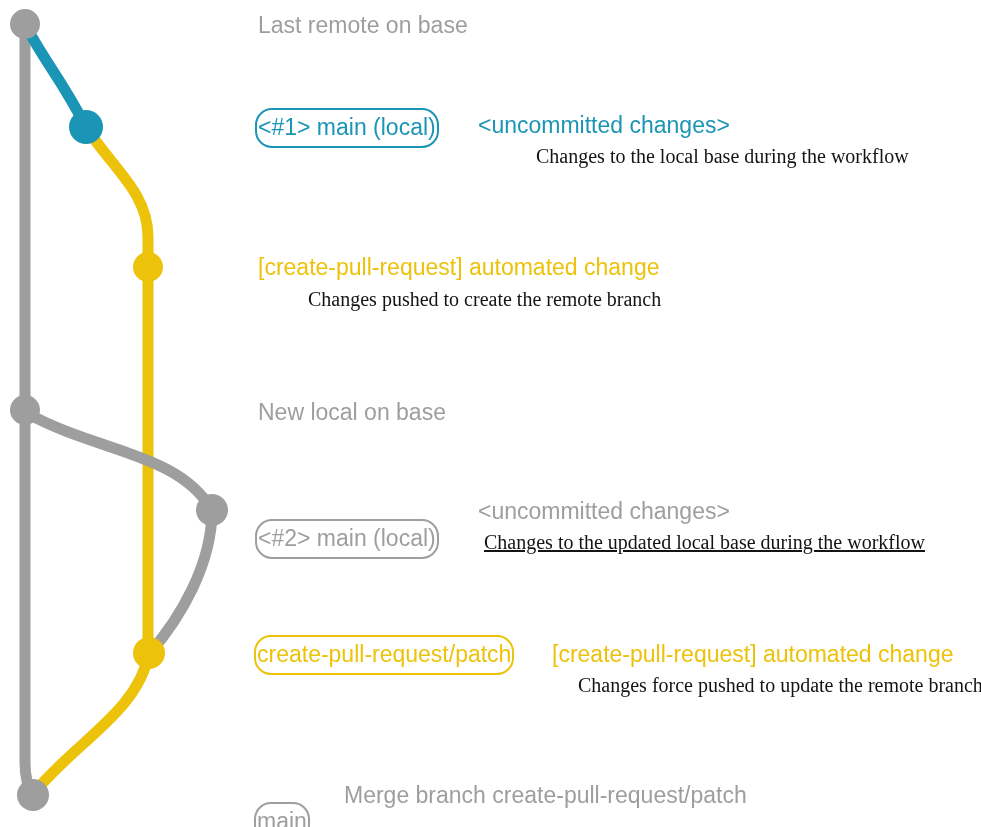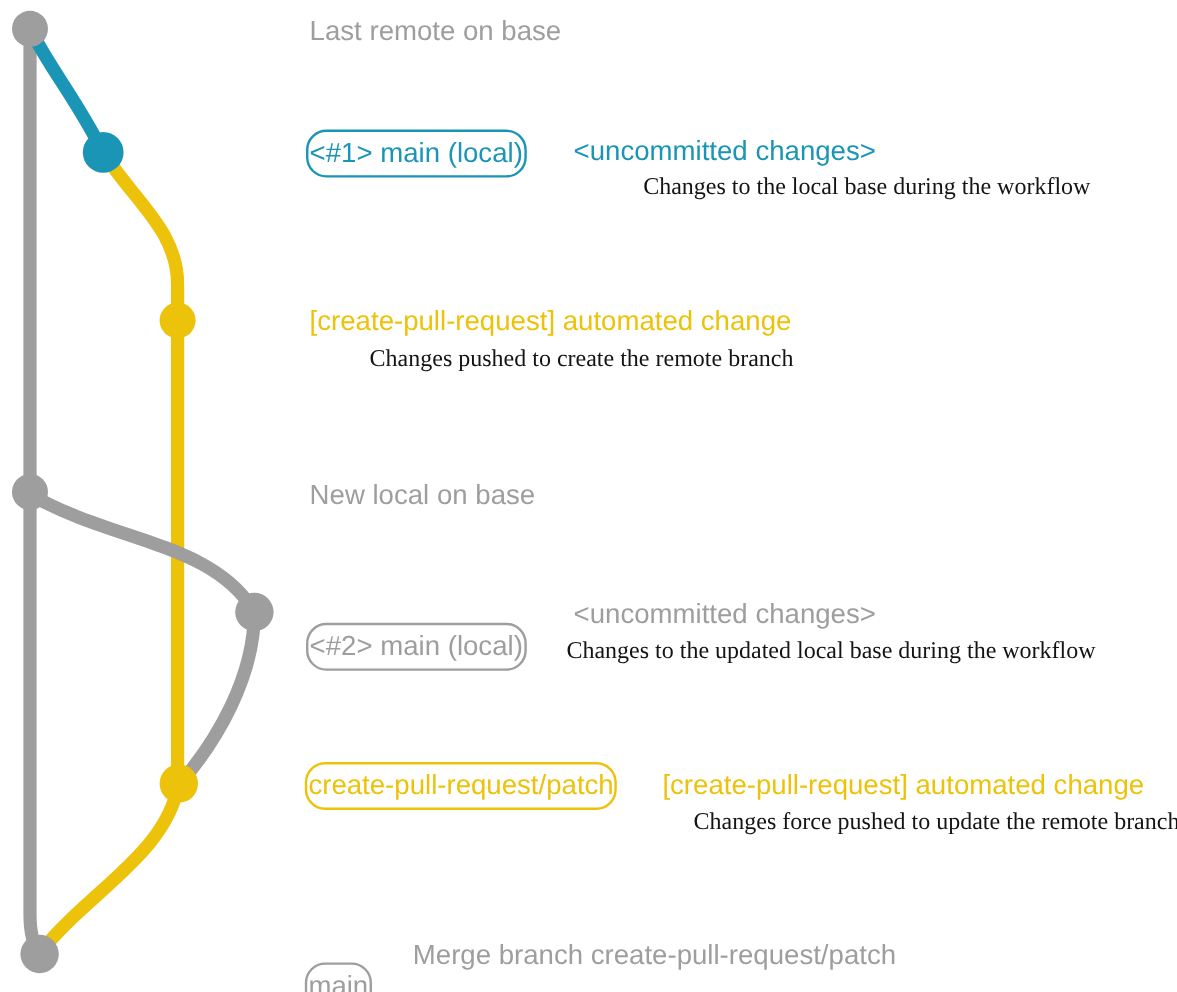--- a/index.html
+++ b/index.html
@@ -66,21 +66,21 @@
 
 <div class="abs msg yellow" style="left:258px;top:254px;">[create-pull-request] automated change</div>
 <div class="abs caption" style="left:270px;top:288px;margin-left:38px;">Changes pushed to create the remote branch</div>
 
 <div class="abs label" style="left:258px;top:399px;">New local on base</div>
 
 <div class="abs" style="left:255px;top:492px;">
   <span class="badge gray">&lt;#2&gt; main (local)</span>
 </div>
 <div class="abs msg gray" style="left:478px;top:498px;">&lt;uncommitted changes&gt;</div>
-<div class="abs caption" style="left:472px;top:531px;">Changes to the updated local base during the workflow</div>
+<div class="abs caption" style="left:484px;top:531px;text-decoration:underline;">Changes to the updated local base during the workflow</div>
 
 <div class="abs" style="left:254px;top:635px;">
   <span class="badge yellow">create-pull-request/patch</span>
 </div>
 <div class="abs msg yellow" style="left:552px;top:641px;">[create-pull-request] automated change</div>
 <div class="abs caption" style="left:566px;top:674px;margin-left:12px;">Changes force pushed to update the remote branch</div>
 
 <div class="abs" style="left:254px;top:775px;">
   <span class="badge gray">main</span>
 </div>

